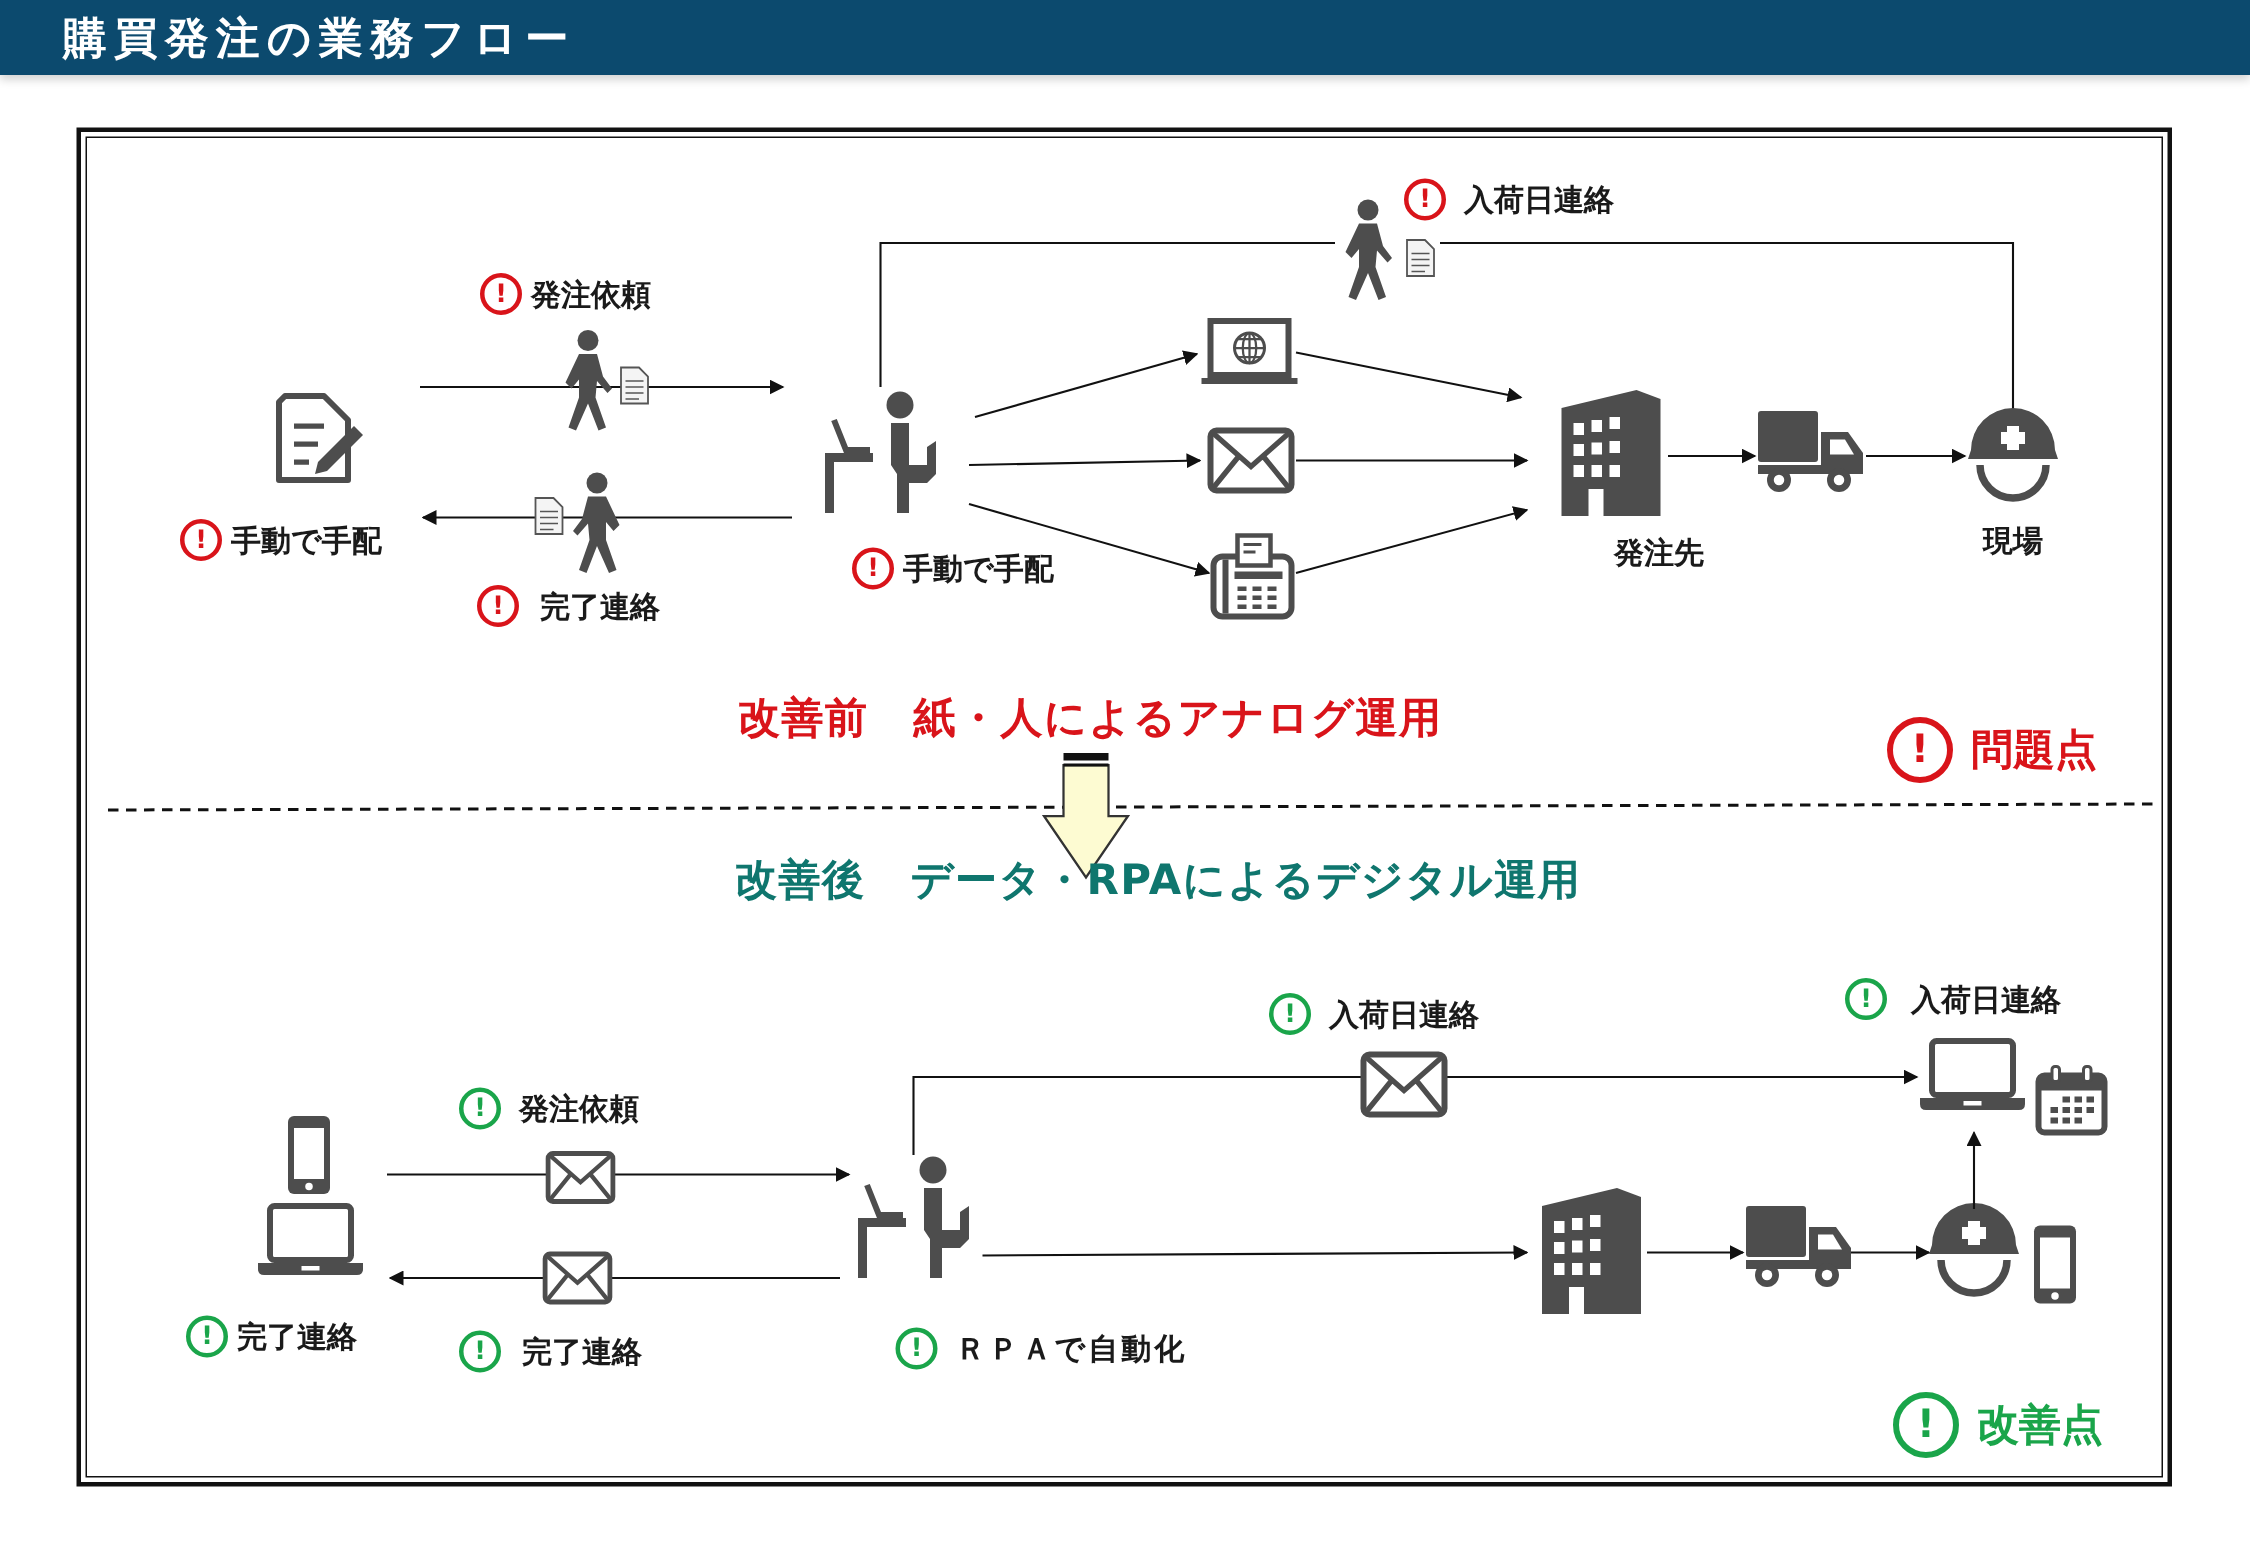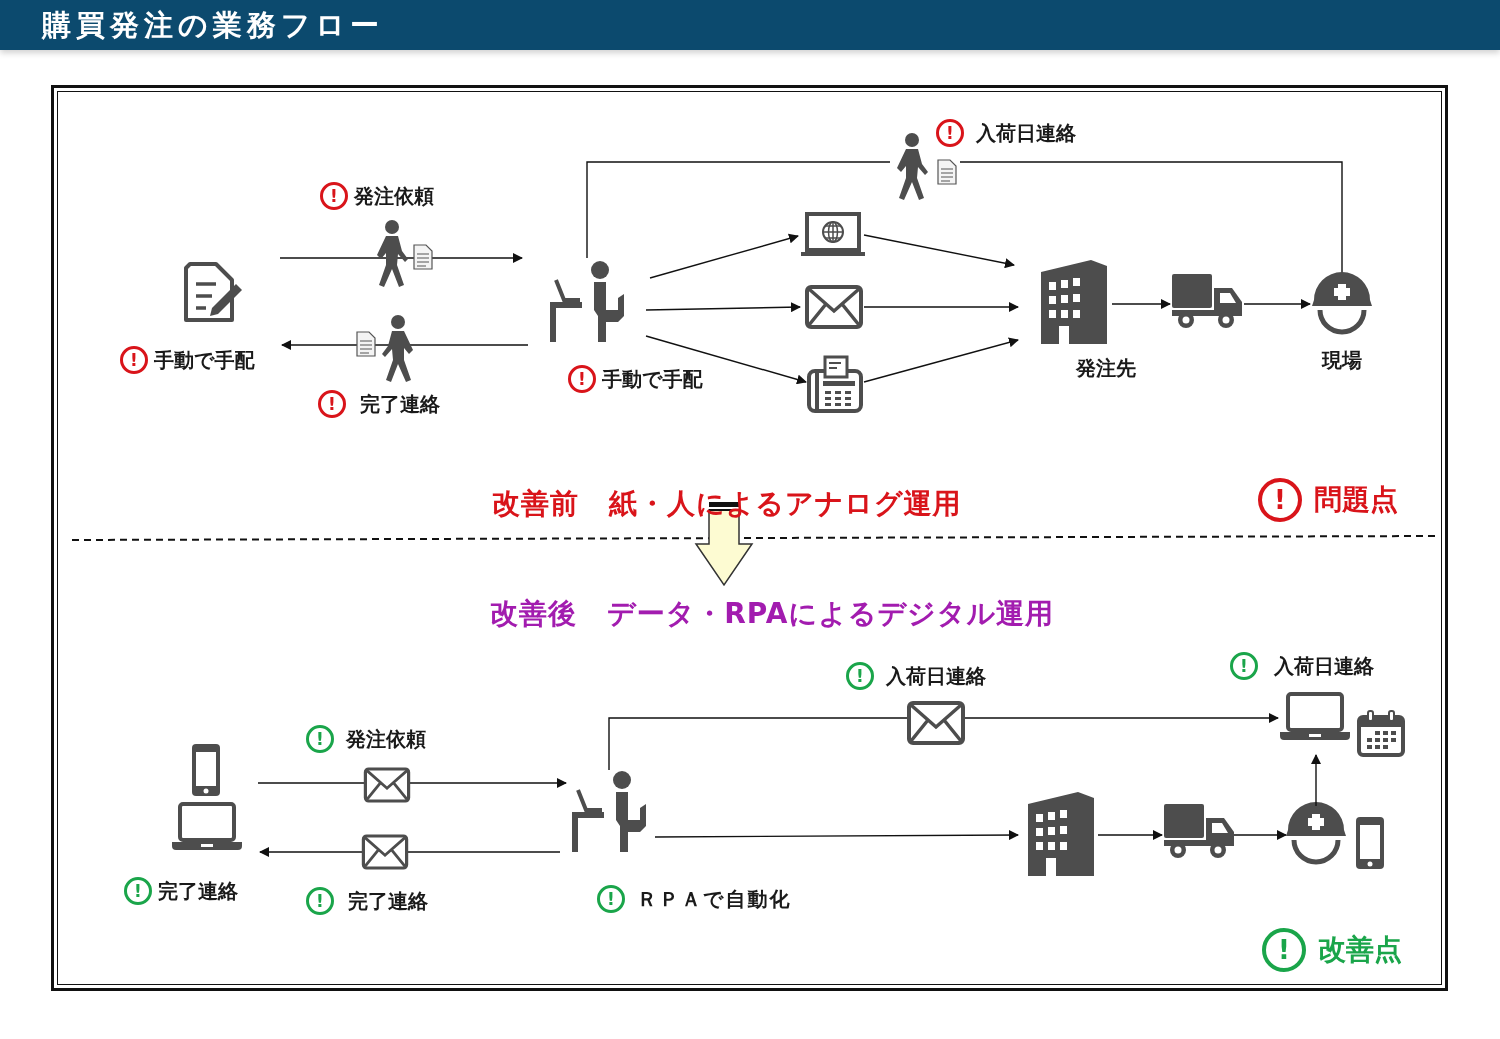--- a/index.html
+++ b/index.html
@@ -272,29 +272,29 @@
   <span class="mark red sm">!</span>
   <span>手動で手配</span>
 </div>
 <div class="lbl" style="left:936px; top:119px;">
   <span class="mark red sm" style="margin-right:12px">!</span>
   <span>入荷日連絡</span>
 </div>
 <div class="lbl" style="left:1076px; top:358px;">発注先</div>
 <div class="lbl" style="left:1322px; top:350px;">現場</div>
 
-<div class="section-title" style="left:492px; top:485px; color:#d9141a;">
+<div class="section-title" style="left:492px; top:460px; color:#d9141a;">
   <span>改善前</span><span class="gap"></span><span>紙・人によるアナログ運用</span>
 </div>
 <div class="legend" style="left:1258px; top:478px; color:#d9141a;">
   <span class="mark red lg">!</span>
   <span>問題点</span>
 </div>
 
-<div class="section-title" style="left:490px; top:595px; color:#a21caf;text-align:right;">
+<div class="section-title" style="left:490px; top:568px; color:#0f766e;text-align:right;">
   <span>改善後</span><span class="gap"></span><span>データ・RPAによるデジタル運用</span>
 </div>
 
 <div class="lbl" style="left:306px; top:725px;">
   <span class="mark green sm" style="margin-right:12px">!</span>
   <span>発注依頼</span>
 </div>
 <div class="lbl" style="left:124px; top:877px;">
   <span class="mark green sm">!</span>
   <span>完了連絡</span>

